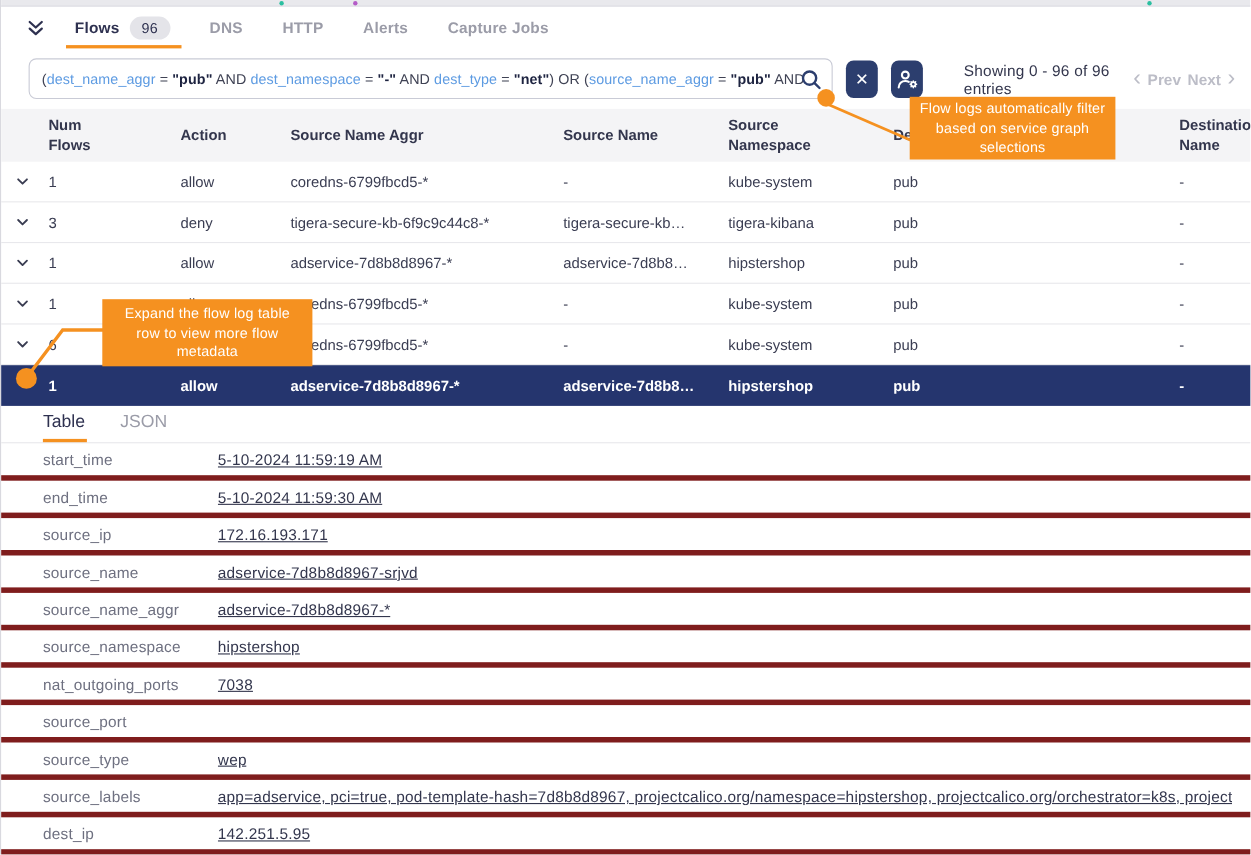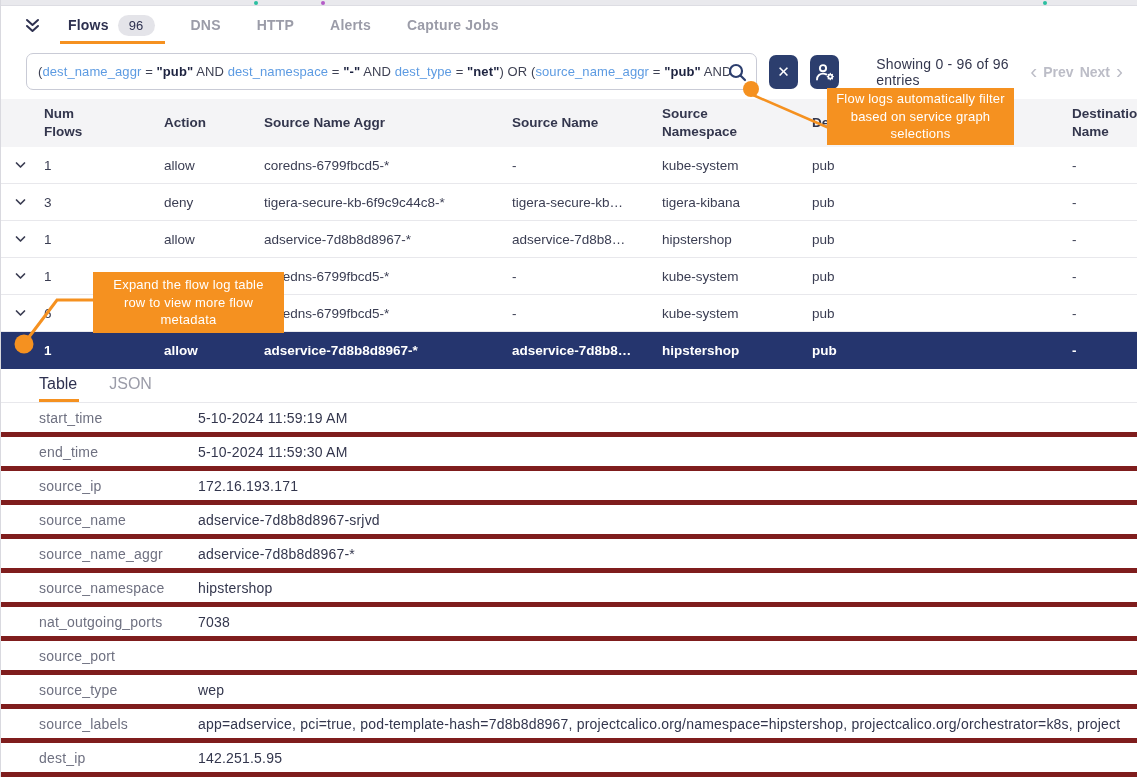--- a/index.html
+++ b/index.html
@@ -53,21 +53,21 @@
 
   
   .detail-tabs { display:flex; align-items:flex-end; height:33px; padding-left:38px; }
   .dtab { position:relative; font-size:16px; font-weight:400; color:#9b9ca8; margin-right:32px; padding-bottom:9px; cursor:pointer; }
   .dtab.active { color:#2e3150; }
   .dtab.active::after { content:""; position:absolute; left:0; right:-2px; bottom:0; height:3px; background:#f59120; }
   .fields { border-top:1px solid #e8e8ec; }
   .field-row { display:flex; height:34px; align-items:center; border-bottom:5px solid #7f1d1d;
                font-size:14px; letter-spacing:.2px; }
   .field-key { width:197px; flex:0 0 197px; padding-left:38px; color:#6e7080; }
-  .field-val { color:#33364d; white-space:nowrap; overflow:hidden; }
+  .field-val { color:#33364d; white-space:nowrap; overflow:hidden;text-decoration:underline; }
 
   
   .tooltip { position:absolute; background:#f59120; color:#fff; font-size:13px; font-weight:500;
              line-height:1.38; display:flex; align-items:center; justify-content:center; text-align:center;
              padding:4px 8px; z-index:30; letter-spacing:.2px; }
   .tt-filter { left:826px; top:88px; width:187px; height:57px; }
   .tt-expand { left:92px; top:272px; width:191px; height:61px; }
   .overlay { position:absolute; left:0; top:0; width:1137px; height:777px; pointer-events:none; z-index:29; }
 </style>
 </head>

